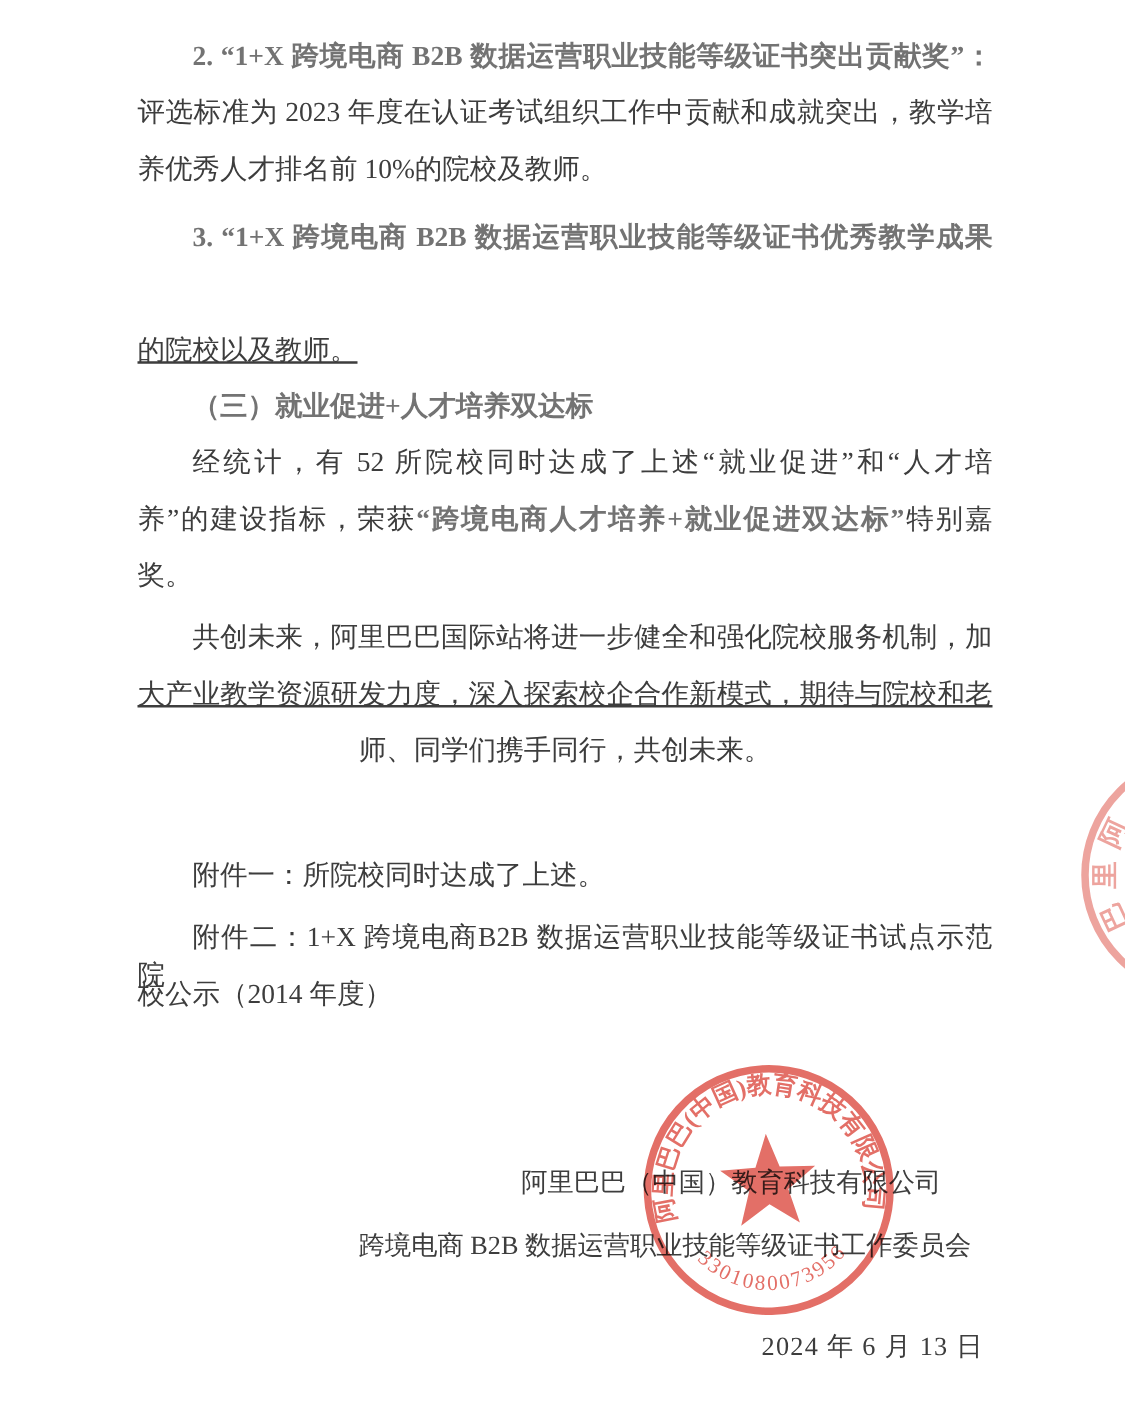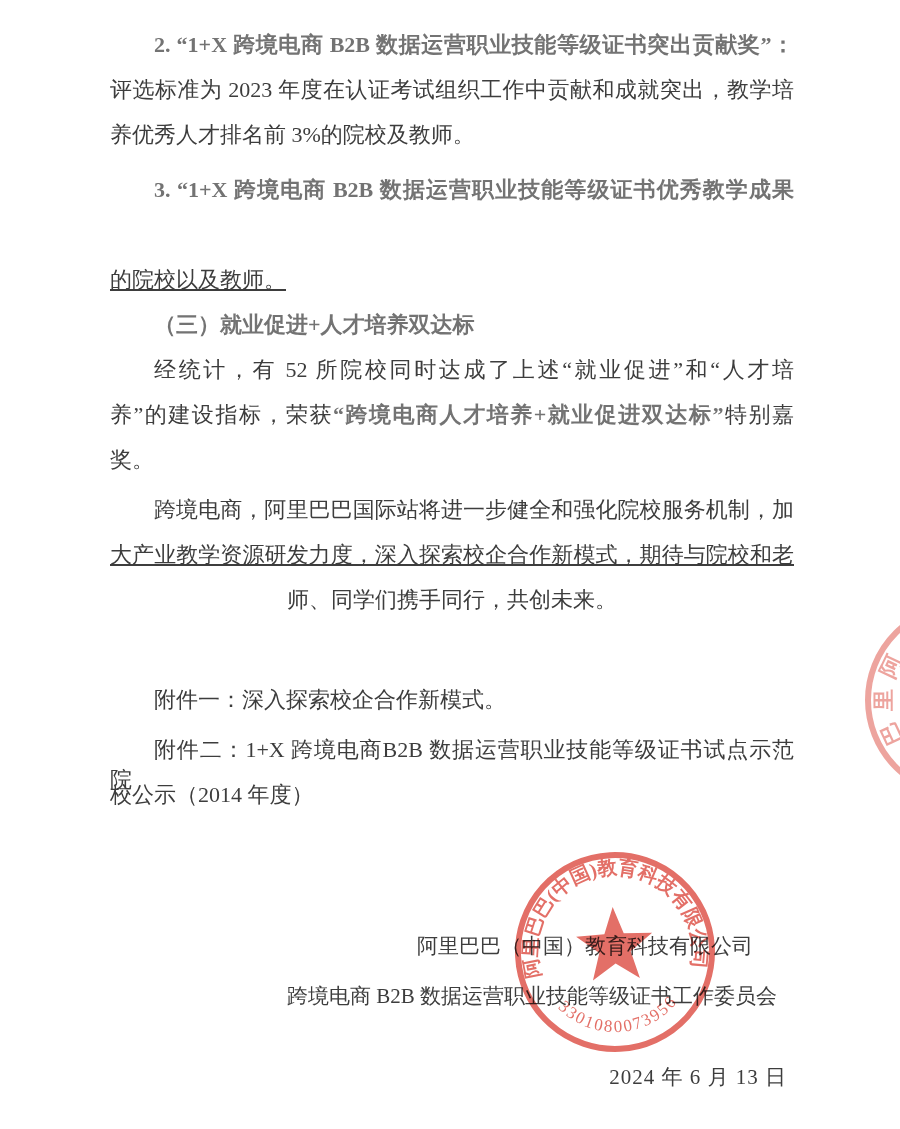--- a/index.html
+++ b/index.html
@@ -58,31 +58,31 @@
   .seal-edge-char{font-family:"Liberation Serif",serif;font-size:22px;font-weight:600;}
 </style>
 </head>
 <body>
 
 <div class="page">
 
   <div class="doc-lines" id="doc-lines">
       <div class="line indent just" style="top: 30px;"><span class="seg-b">2. “1+X 跨境电商 B2B 数据运营职业技能等级证书突出贡献奖”：</span></div>
       <div class="line just" style="top: 75px;"><span class="seg-r">评选标准为 2023 年度在认证考试组织工作中贡献和成就突出，教学培</span></div>
-      <div class="line" style="top: 120px;"><span class="seg-r">养优秀人才排名前 3%的院校及教师。</span></div>
+      <div class="line" style="top: 120px;"><span class="seg-r">养优秀人才排名前 10%的院校及教师。</span></div>
       <div class="line indent just" style="top: 175px;"><span class="seg-b">3. “1+X 跨境电商 B2B 数据运营职业技能等级证书优秀教学成果</span></div>
       <div class="line" style="top: 265px; text-decoration: underline;"><span class="seg-r">的院校以及教师。</span></div>
       <div class="line indent" style="top: 310px;"><span class="seg-b">（三）就业促进+人才培养双达标</span></div>
       <div class="line indent just" style="top: 355px;"><span class="seg-r">经统计，有 52 所院校同时达成了上述“就业促进”和“人才培</span></div>
       <div class="line just" style="top: 400px;"><span class="seg-r">养”的建设指标，荣获</span><span class="seg-b">“跨境电商人才培养+就业促进双达标”</span><span class="seg-r">特别嘉</span></div>
       <div class="line" style="top: 445px;"><span class="seg-r">奖。</span></div>
-      <div class="line indent just" style="top: 495px;"><span class="seg-r">跨境电商，阿里巴巴国际站将进一步健全和强化院校服务机制，加</span></div>
+      <div class="line indent just" style="top: 495px;"><span class="seg-r">共创未来，阿里巴巴国际站将进一步健全和强化院校服务机制，加</span></div>
       <div class="line just" style="top: 540px; text-decoration: underline;"><span class="seg-r">大产业教学资源研发力度，深入探索校企合作新模式，期待与院校和老</span></div>
       <div class="line" style="top: 585px; text-align: center;"><span class="seg-r">师、同学们携手同行，共创未来。</span></div>
-      <div class="line indent" style="top: 685px;"><span class="seg-r">附件一：深入探索校企合作新模式。</span></div>
+      <div class="line indent" style="top: 685px;"><span class="seg-r">附件一：所院校同时达成了上述。</span></div>
       <div class="line indent just" style="top: 735px;"><span class="seg-r">附件二：1+X 跨境电商B2B 数据运营职业技能等级证书试点示范院</span></div>
       <div class="line" style="top: 780px;"><span class="seg-r">校公示（2014 年度）</span></div>
     </div>
 
   <div class="sig-line" id="sig-company">阿里巴巴（中国）教育科技有限公司</div>
   <div class="sig-line" id="sig-committee">跨境电商 B2B 数据运营职业技能等级证书工作委员会</div>
   <div class="sig-line" id="sig-date">2024 年 6 月 13 日</div>
 
   <svg class="seal-main" viewBox="0 0 220 220">
     <defs>

